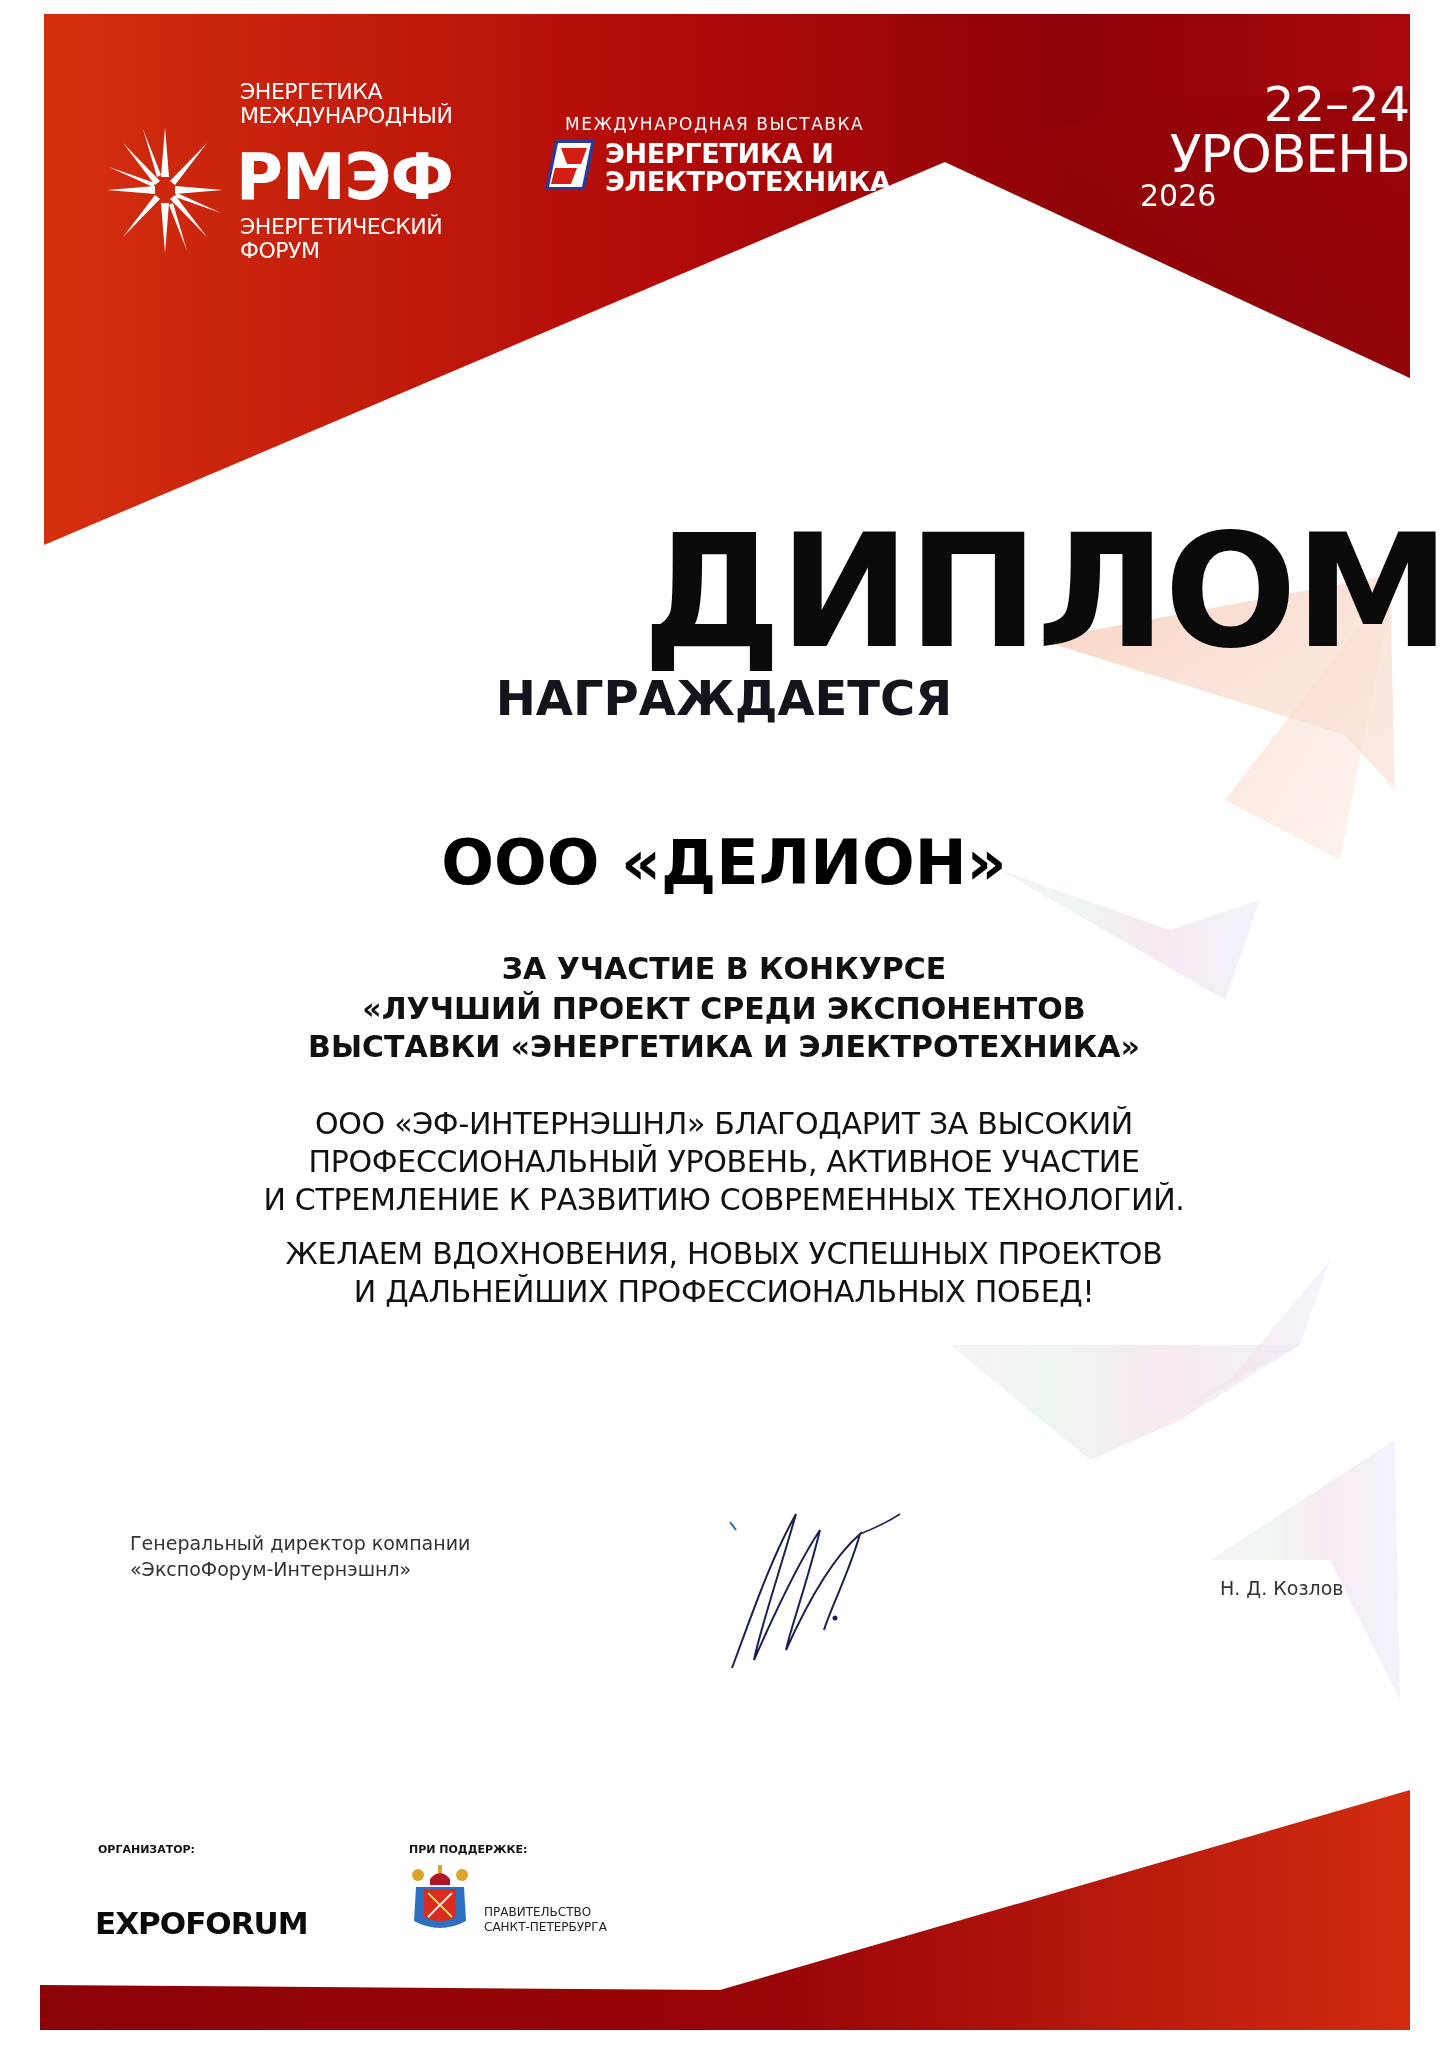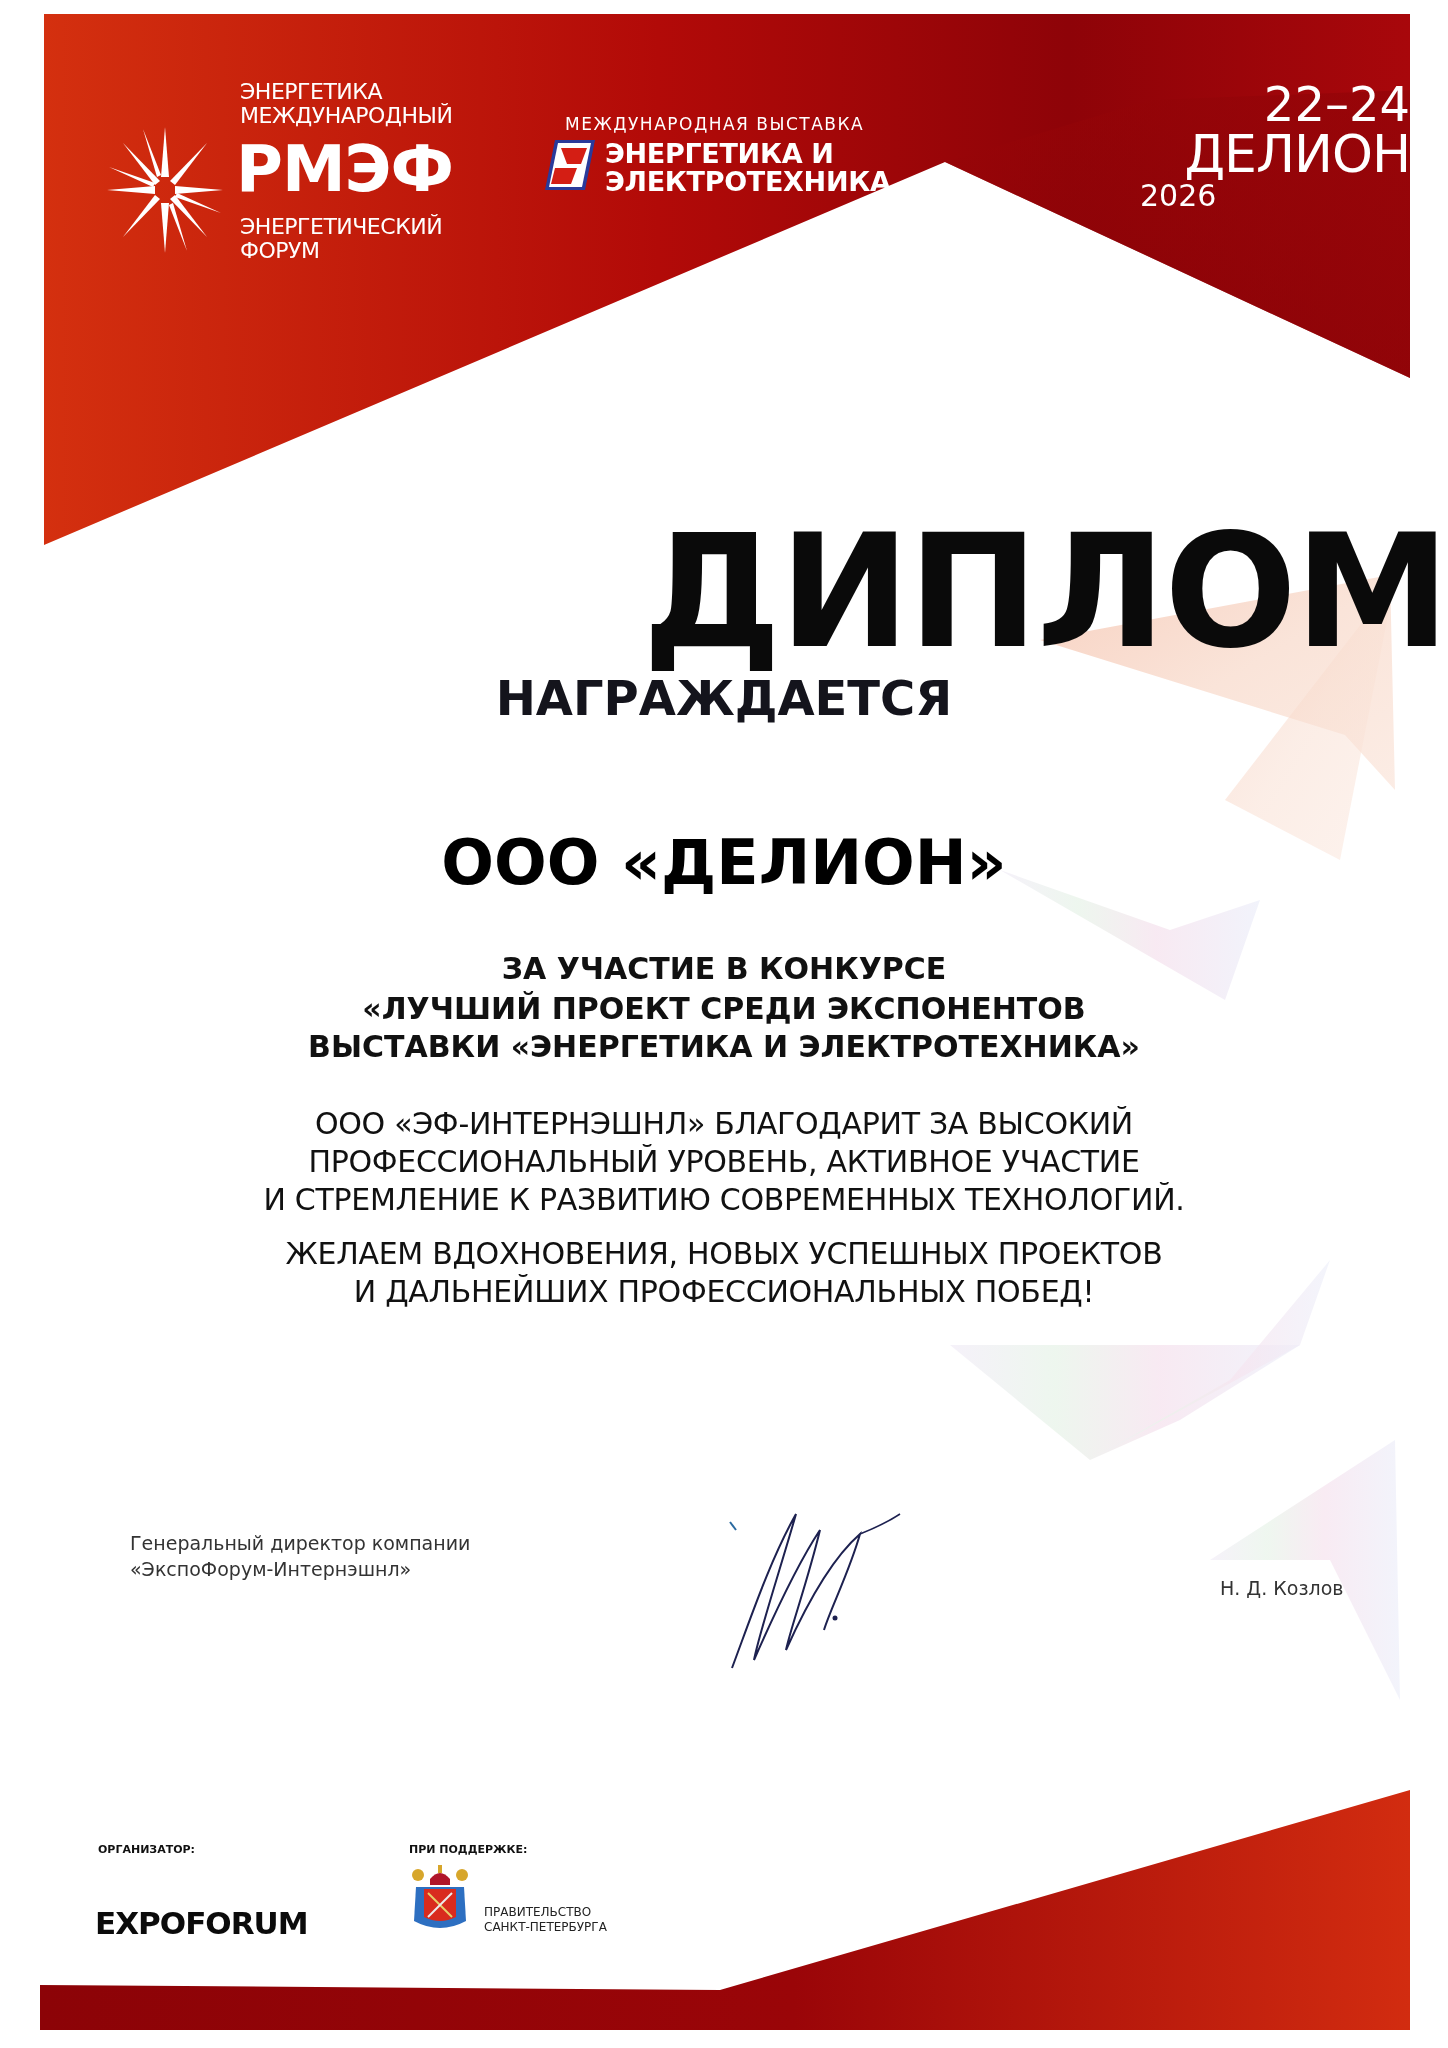--- a/index.html
+++ b/index.html
@@ -3,21 +3,21 @@
 <meta charset="utf-8">
 <style>
   html, body { margin:0; padding:0; background:#ffffff; }
   body { width:1448px; height:2048px; position:relative; overflow:hidden; font-family:"DejaVu Sans", sans-serif; }
   .page { position:absolute; left:0; top:0; width:1448px; height:2048px; background:#fff; }
   svg.bg { position:absolute; left:0; top:0; }
   .abs { position:absolute; }
 
   
   .rmef-small { font-family:"DejaVu Sans", sans-serif; font-size:22px; line-height:24px; letter-spacing:-0.5px; color:#fff; font-weight:normal; }
-  .rmef-big { font-family:"DejaVu Sans", sans-serif; font-weight:bold; font-size:64px; line-height:64px; color:#fff; letter-spacing:-1px; }
+  .rmef-big { font-family:"DejaVu Sans", sans-serif; font-weight:bold; font-size:64px; line-height:64px; color:#fff; letter-spacing:-1px;margin-top:8px; }
 
   .expo-sub { font-family:"DejaVu Sans", sans-serif; font-size:17px; letter-spacing:1.5px; color:#fff; }
   .expo-main { font-family:"DejaVu Sans", sans-serif; font-weight:bold; font-size:27px; line-height:28px; color:#fff; letter-spacing:-0.3px; }
 
   .date-range { font-family:"DejaVu Sans", sans-serif; font-size:48px; line-height:48px; color:#fff; text-align:right; }
   .date-month { font-family:"DejaVu Sans", sans-serif; font-size:52px; line-height:52px; color:#fff; text-align:right; letter-spacing:-1px; }
   .date-year { font-family:"DejaVu Sans", sans-serif; font-size:30px; line-height:32px; color:#fff; text-align:left; }
 
   .center { left:0; width:1448px; text-align:center; }
   .title { font-family:"DejaVu Sans", sans-serif; font-weight:bold; font-size:156px; line-height:160px; color:#0a0a0a; letter-spacing:-2px;text-align:right; }
@@ -114,21 +114,21 @@
       <polygon points="13,5 46,5 37,49 4,49" fill="#ffffff"></polygon>
       <path d="M16,10 L42,10 L36,26 L22,26 Z" fill="#d41e14"></path>
       <path d="M10,30 L32,30 L26,46 L6,46 Z" fill="#d41e14"></path>
     </svg>
     <div class="abs expo-main" style="left:60px; top:26px;">ЭНЕРГЕТИКА И</div>
     <div class="abs expo-main" style="left:60px; top:54px;">ЭЛЕКТРОТЕХНИКА</div>
   </div>
 
   <div class="abs" style="left:1140px; top:80px; width:270px;">
     <div class="date-range">22–24</div>
-    <div class="date-month">ДЕЛИОН</div>
+    <div class="date-month">УРОВЕНЬ</div>
     <div class="date-year">2026</div>
   </div>
 
   <div class="abs center title" style="top:512px;">ДИПЛОМ</div>
   <div class="abs center awarded" style="top:672px;">НАГРАЖДАЕТСЯ</div>
   <div class="abs center recipient" style="top:830px;">ООО «ДЕЛИОН»</div>
 
   <div class="abs center" style="top:950px;">
     <div class="contest">ЗА УЧАСТИЕ В КОНКУРСЕ</div>
     <div class="contest" style="margin-top:2px;">«ЛУЧШИЙ ПРОЕКТ СРЕДИ ЭКСПОНЕНТОВ</div>

